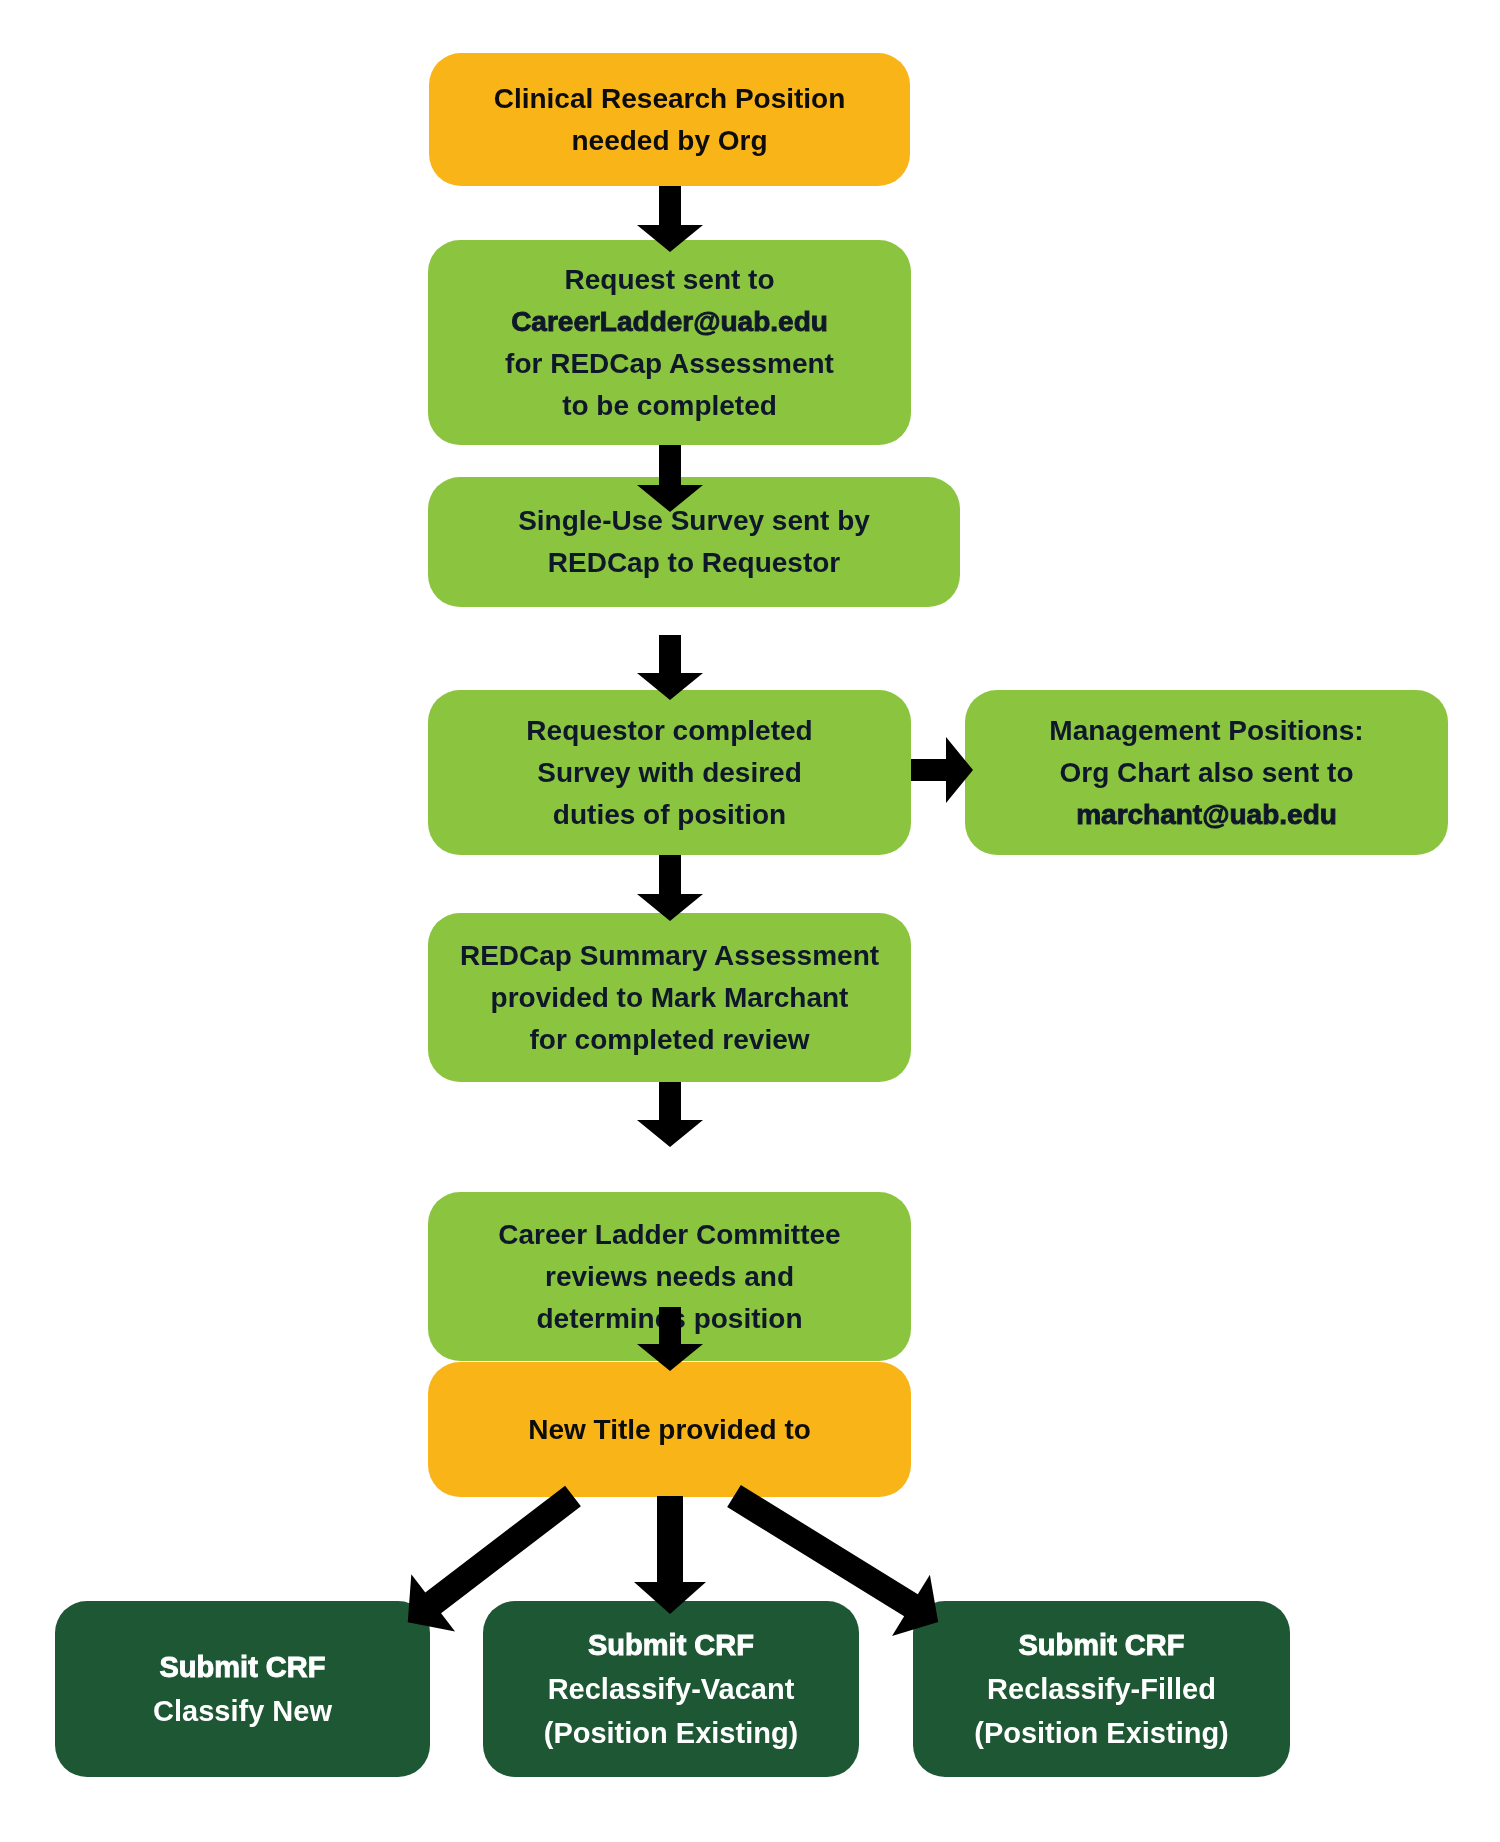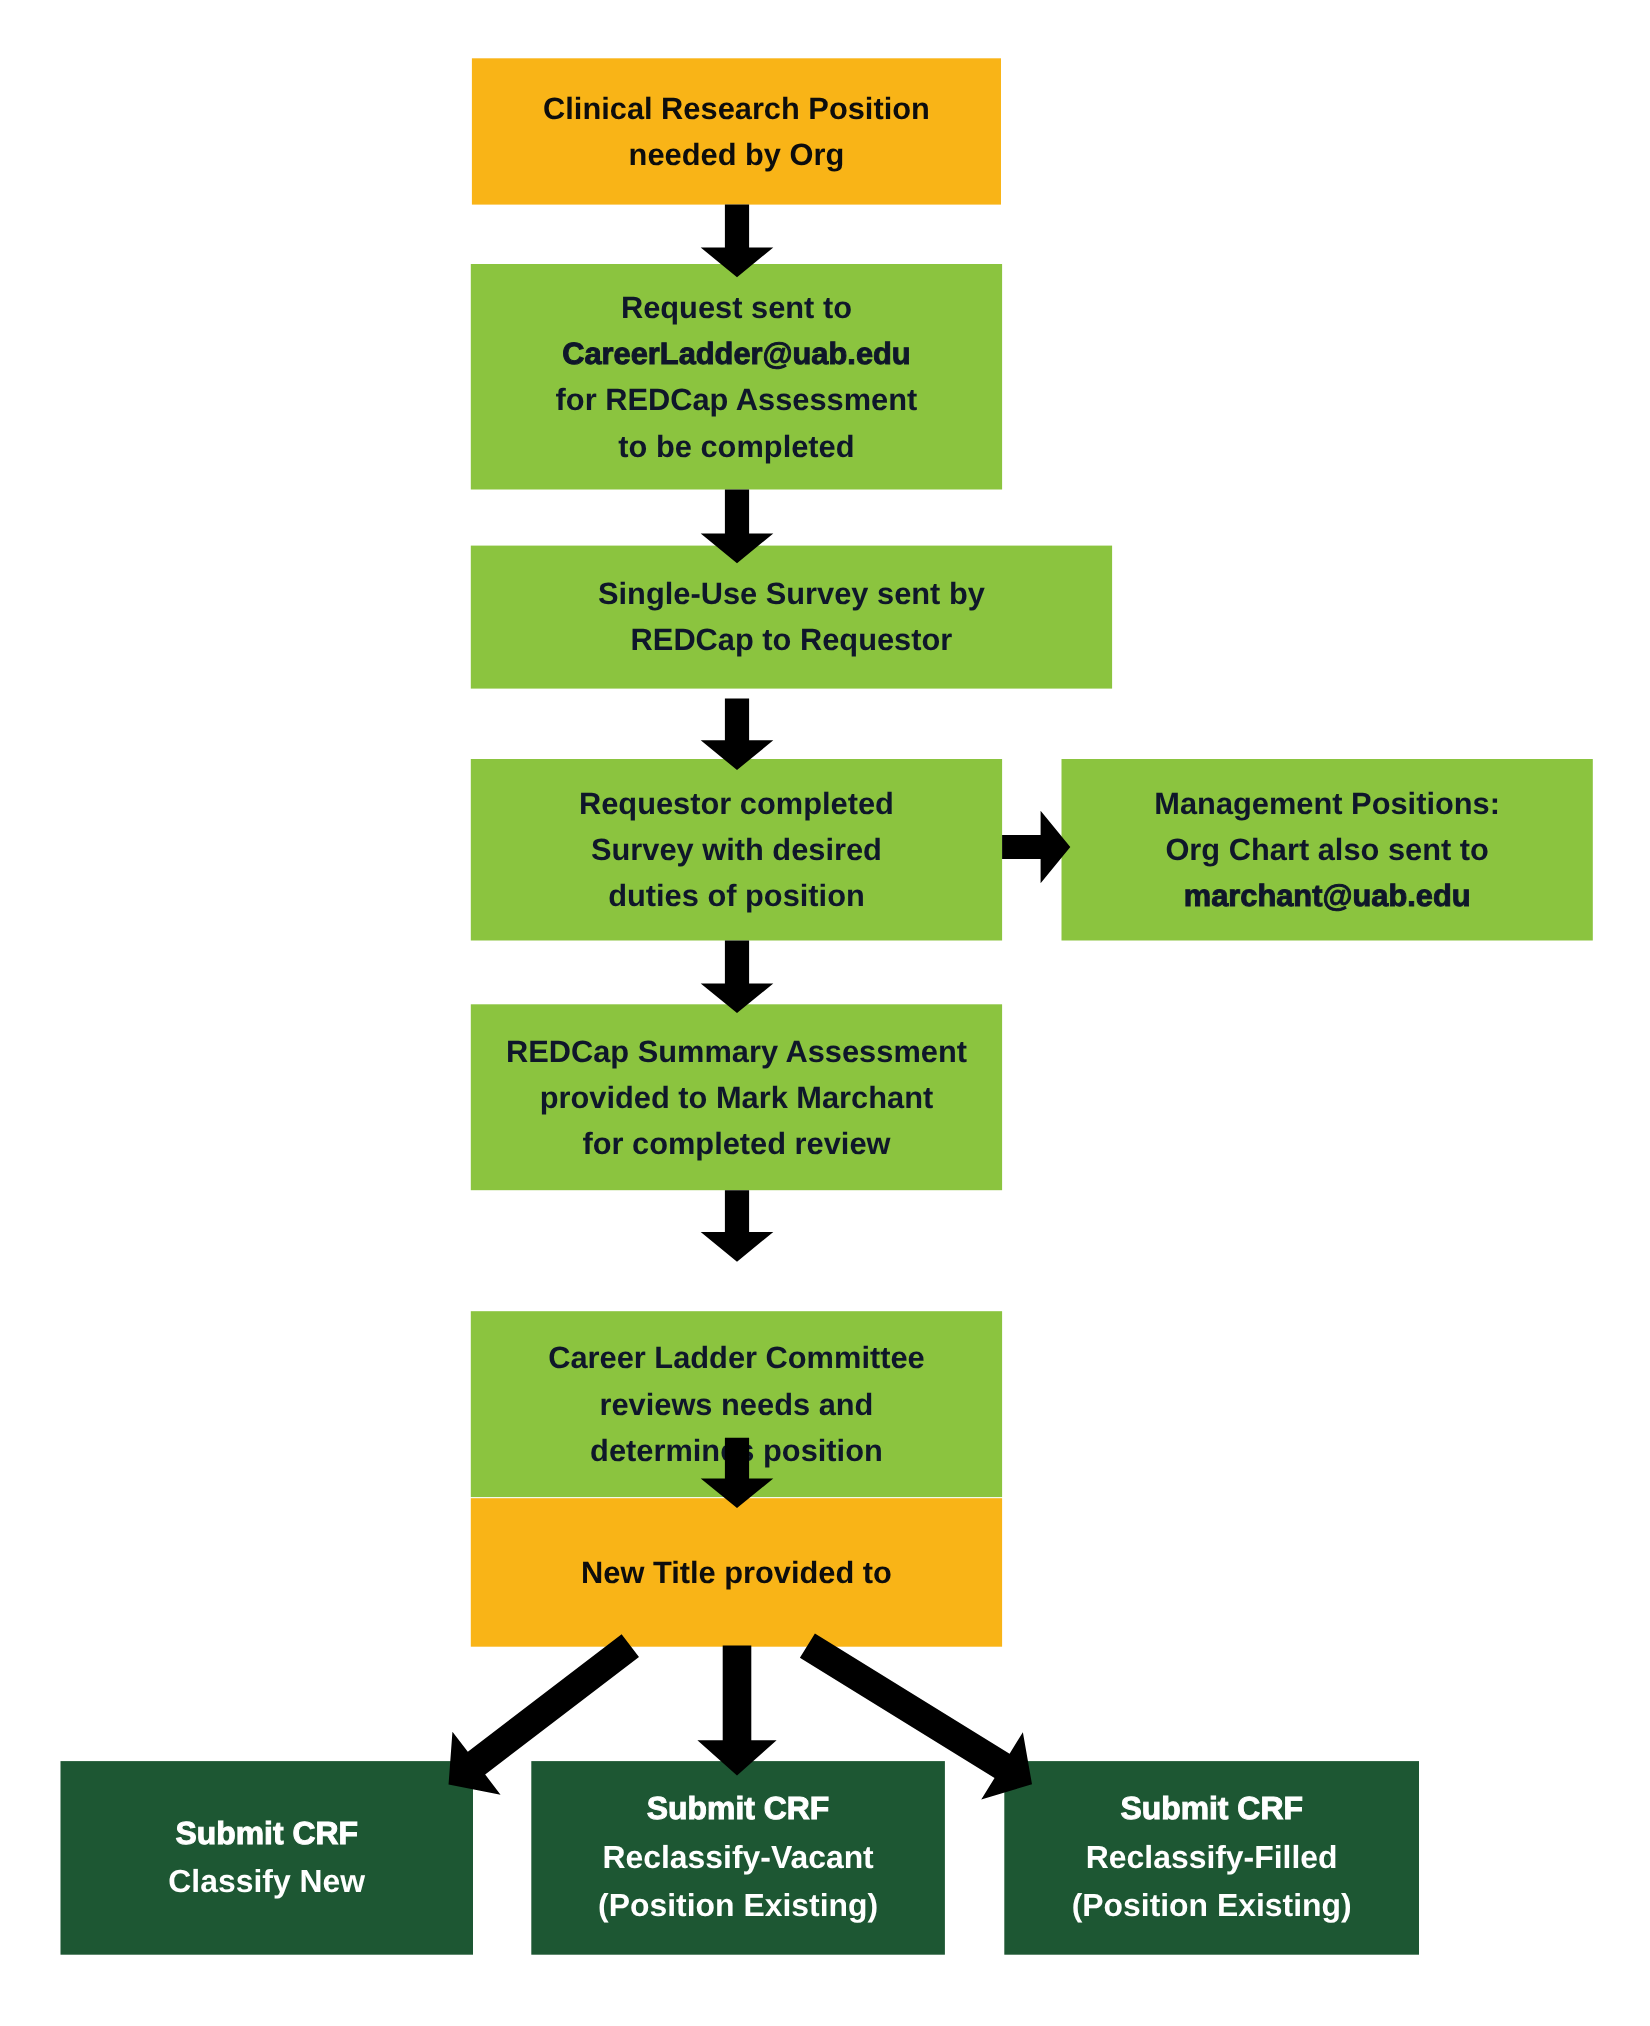--- a/index.html
+++ b/index.html
@@ -8,20 +8,21 @@
     width:1500px;height:1842px;
     background:#ffffff;
     font-family:"Liberation Sans", sans-serif;
     overflow:hidden;
   }
   .box{
     position:absolute;
     display:flex;flex-direction:column;justify-content:center;align-items:center;
     text-align:center;
     box-sizing:border-box;
+    border-radius:32px;
   }
   .gold{background:var(--gold,#F9B417);color:#0d0d0d;}
   .green{background:var(--green,#8BC43F);color:#0f172a;}
   .dark{background:var(--dark-green,#1D5733);color:#ffffff;}
   .line{
     font-size:28px;
     line-height:42px;
     font-weight:bold;
     white-space:nowrap;
   }
@@ -40,21 +41,21 @@
     <div class="line">needed by Org</div>
   </div>
 
   <div class="box green" style="left:428px;top:240px;width:483px;height:205px">
     <div class="line">Request sent to</div>
     <div class="line strong">CareerLadder@uab.edu</div>
     <div class="line">for REDCap Assessment</div>
     <div class="line">to be completed</div>
   </div>
 
-  <div class="box green" style="left:428px;top:496px;width:583px;height:130px">
+  <div class="box green" style="left:428px;top:477px;width:532px;height:130px">
     <div class="line">Single-Use Survey sent by</div>
     <div class="line">REDCap to Requestor</div>
   </div>
 
   <div class="box green" style="left:428px;top:690px;width:483px;height:165px">
     <div class="line">Requestor completed</div>
     <div class="line">Survey with desired</div>
     <div class="line">duties of position</div>
   </div>
 

